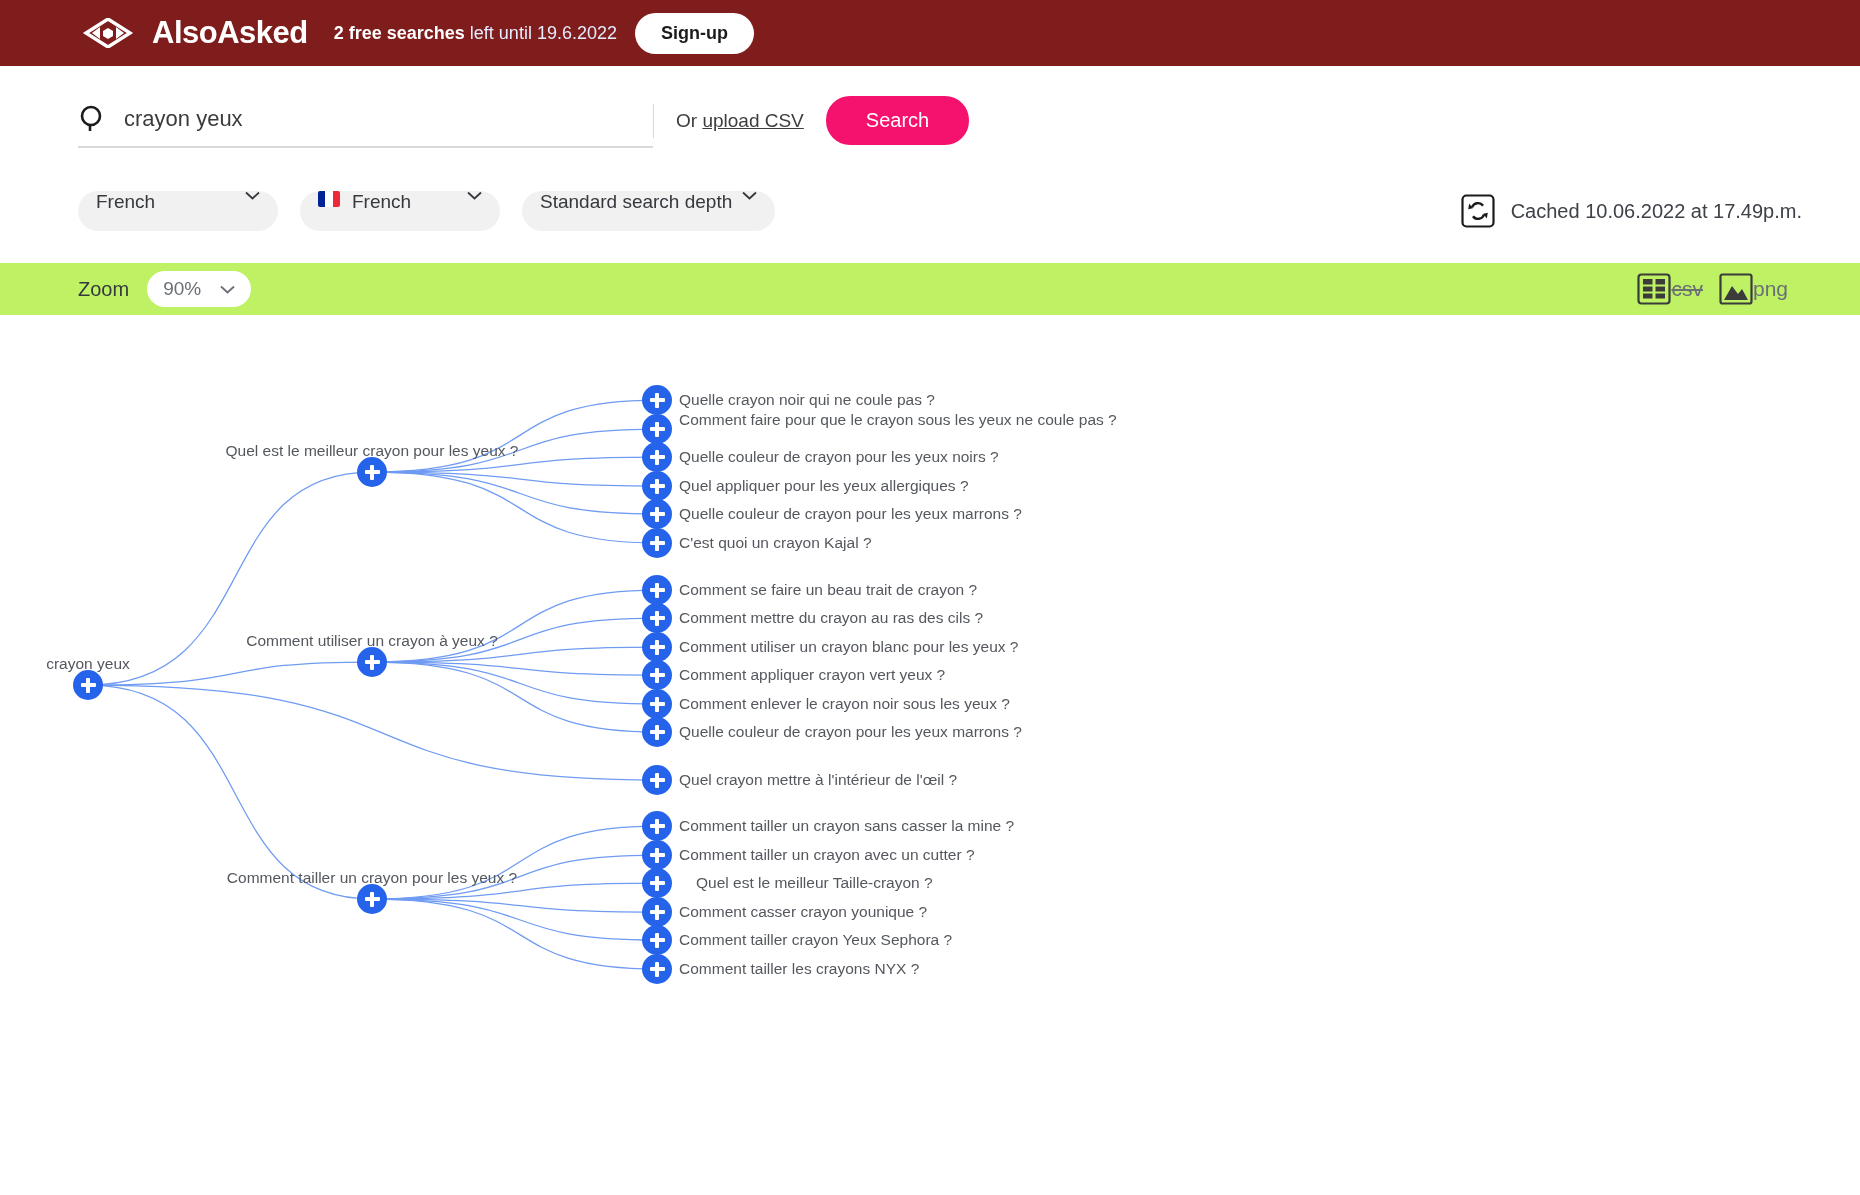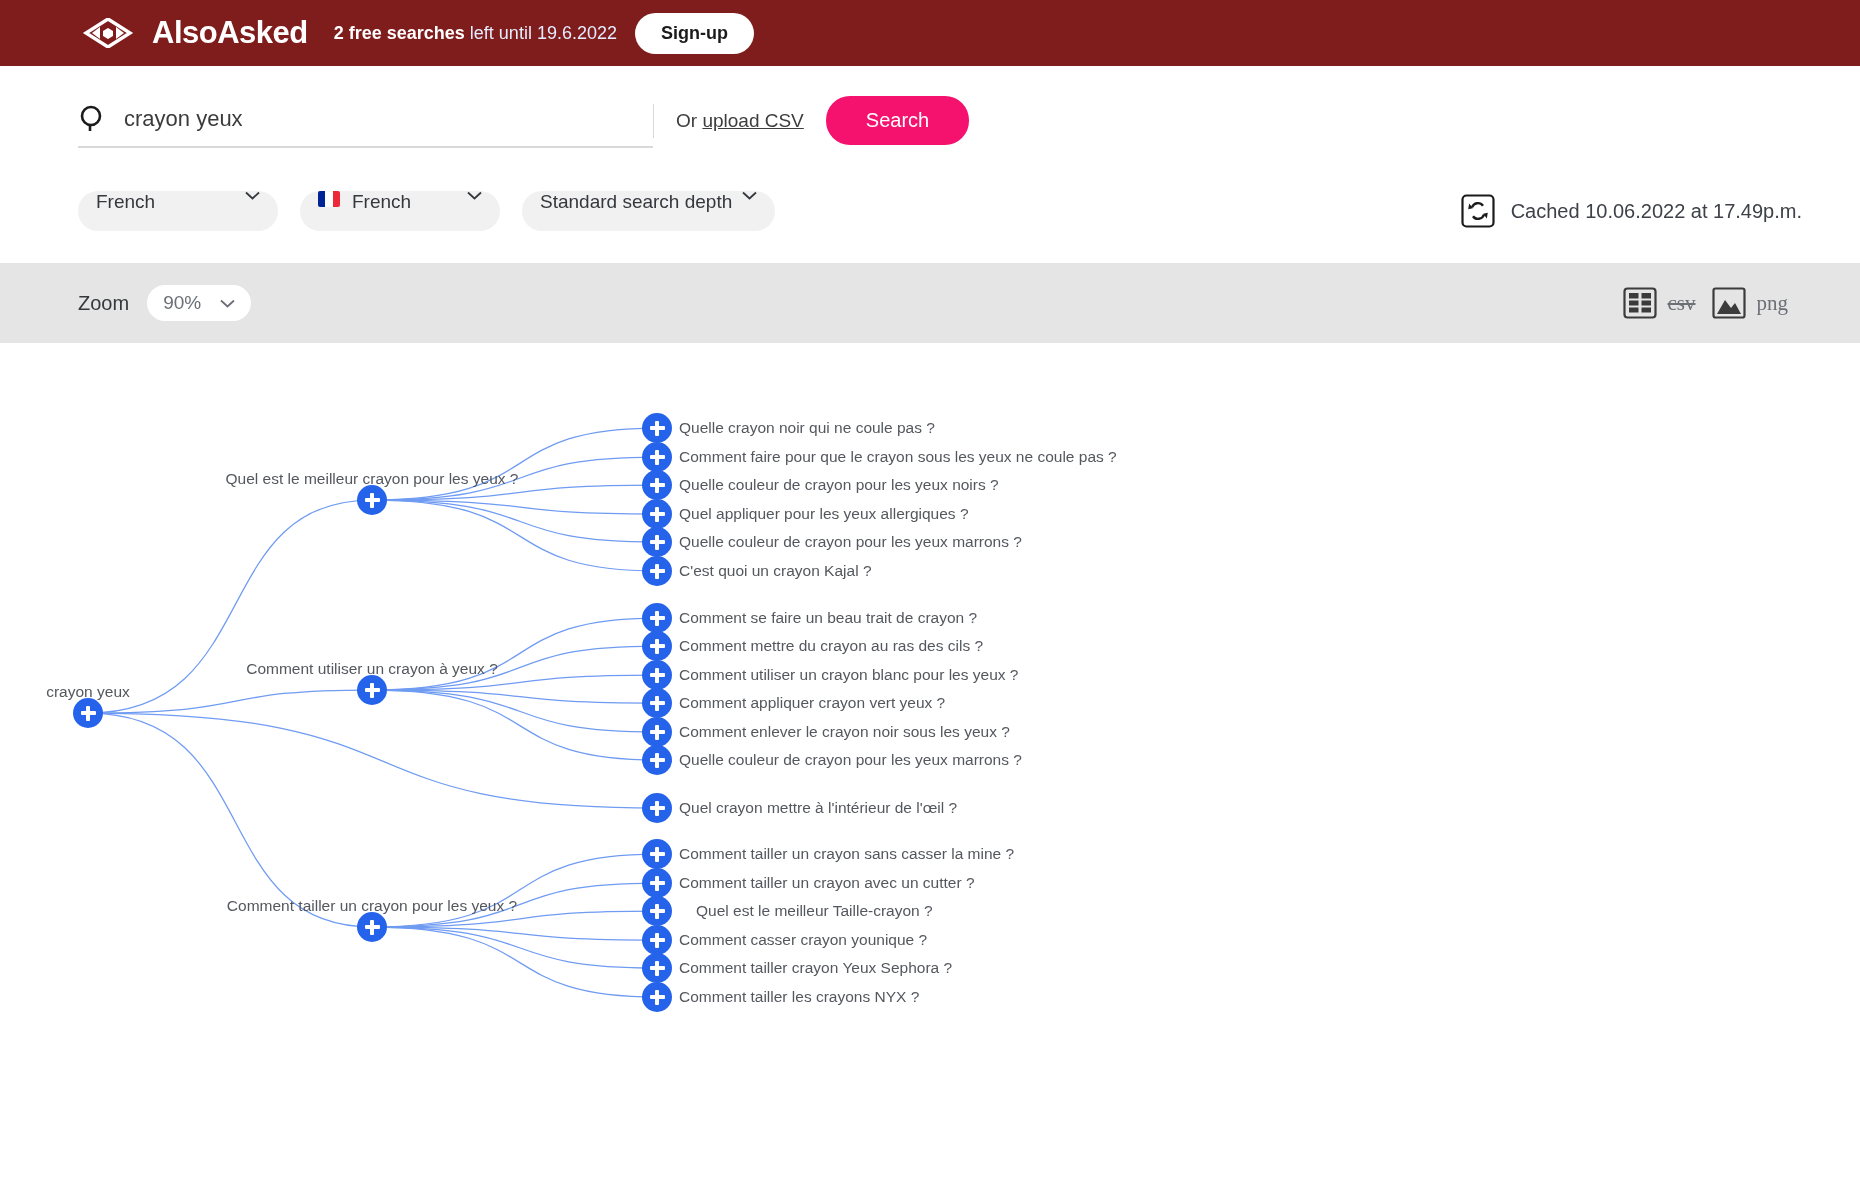--- a/index.html
+++ b/index.html
@@ -92,33 +92,33 @@
   .flag i { display:block; height:100%; flex:1; }
   .cached {
     margin-left:auto; display:flex; align-items:center; gap:16px;
     font-size:20px; color:#3d4148; white-space:nowrap;
   }
   .cached-icon { width:34px; height:34px; flex:0 0 34px; }
 
   
   .toolbar {
     margin-top:32px;
-    height:80px; background:#e5e5e5;
+    height:52px; background:#bef264;
     display:flex; align-items:center;
     padding:0 72px 0 78px;
   }
   .toolbar .zoom-label { font-size:20px; color:#35383d; margin-right:18px; }
   .zoom-select {
     background:#fff; border-radius:18px; height:36px;
     display:flex; align-items:center; justify-content:center;
     padding:0 16px; font-size:19px; color:#6b6f76; cursor:pointer;
     min-width:86px; gap:9px;
   }
   .export-group { margin-left:auto; display:flex; align-items:center; gap:16px;}
-  .export-item { display:flex; align-items:center; gap:11px; cursor:pointer;font-family:Liberation Serif, serif;}
+  .export-item { display:flex; align-items:center; cursor:pointer;}
   .export-item .lbl { font-size:21px; color:#6b6f76; }
   .export-item .lbl.struck { text-decoration:line-through; }
   .ico-box { width:34px; height:32px; flex:0 0 34px; }
 
   
   .canvas-wrap {
     position:relative;
     margin:0 24px;
     height:820px;
     background:#fff;
@@ -279,21 +279,21 @@
       <path d="M348,584 C524.7,584 467.7,654 633,654" fill="none" stroke="#6f9bf2" stroke-width="1.25"></path>
     </svg>
   <div id="node-layer">
       <div class="node" style="left: 64px; top: 370px;"></div>
       <div class="nlabel above" style="left: 64px; top: 358px;">crayon yeux</div>
       <div class="node" style="left: 348px; top: 157px;"></div>
       <div class="nlabel above" style="left: 348px; top: 145px;">Quel est le meilleur crayon pour les yeux ?</div>
       <div class="node" style="left: 633px; top: 85px;"></div>
       <div class="nlabel right" style="left: 655px; top: 85px;">Quelle crayon noir qui ne coule pas ?</div>
       <div class="node" style="left: 633px; top: 114px;"></div>
-      <div class="nlabel right" style="left: 655px; top: 114px;">Comment faire pour que le crayon sous les yeux ne coule pas ?</div>
+      <div class="nlabel right" style="left: 655px; top: 105px;">Comment faire pour que le crayon sous les yeux ne coule pas ?</div>
       <div class="node" style="left: 633px; top: 142px;"></div>
       <div class="nlabel right" style="left: 655px; top: 142px;">Quelle couleur de crayon pour les yeux noirs ?</div>
       <div class="node" style="left: 633px; top: 171px;"></div>
       <div class="nlabel right" style="left: 655px; top: 171px;">Quel appliquer pour les yeux allergiques ?</div>
       <div class="node" style="left: 633px; top: 199px;"></div>
       <div class="nlabel right" style="left: 655px; top: 199px;">Quelle couleur de crayon pour les yeux marrons ?</div>
       <div class="node" style="left: 633px; top: 228px;"></div>
       <div class="nlabel right" style="left: 655px; top: 228px;">C'est quoi un crayon Kajal ?</div>
       <div class="node" style="left: 348px; top: 347px;"></div>
       <div class="nlabel above" style="left: 348px; top: 335px;">Comment utiliser un crayon à yeux ?</div>

